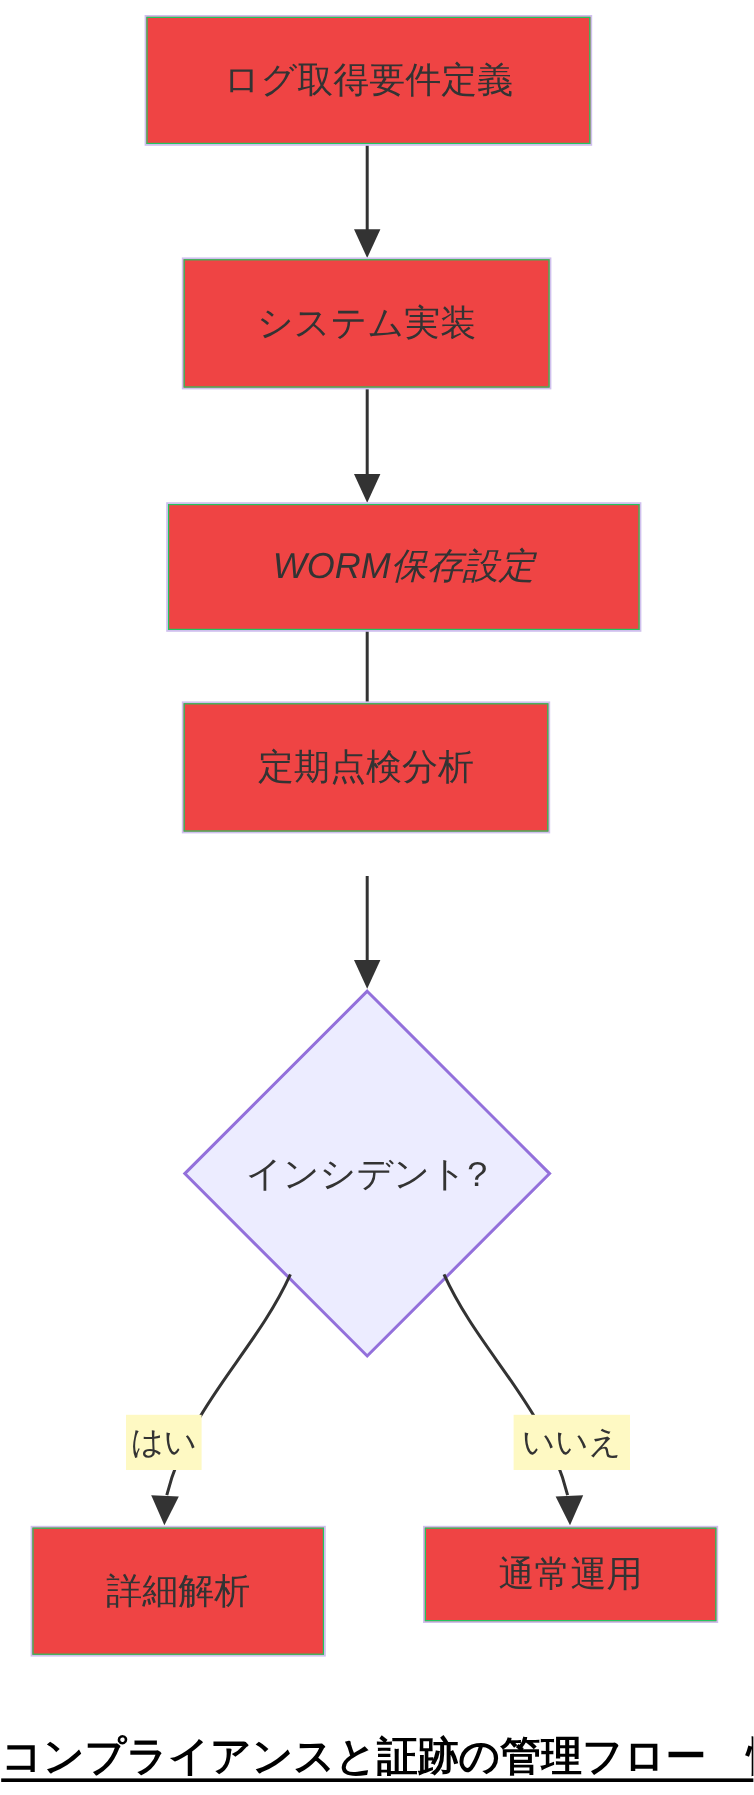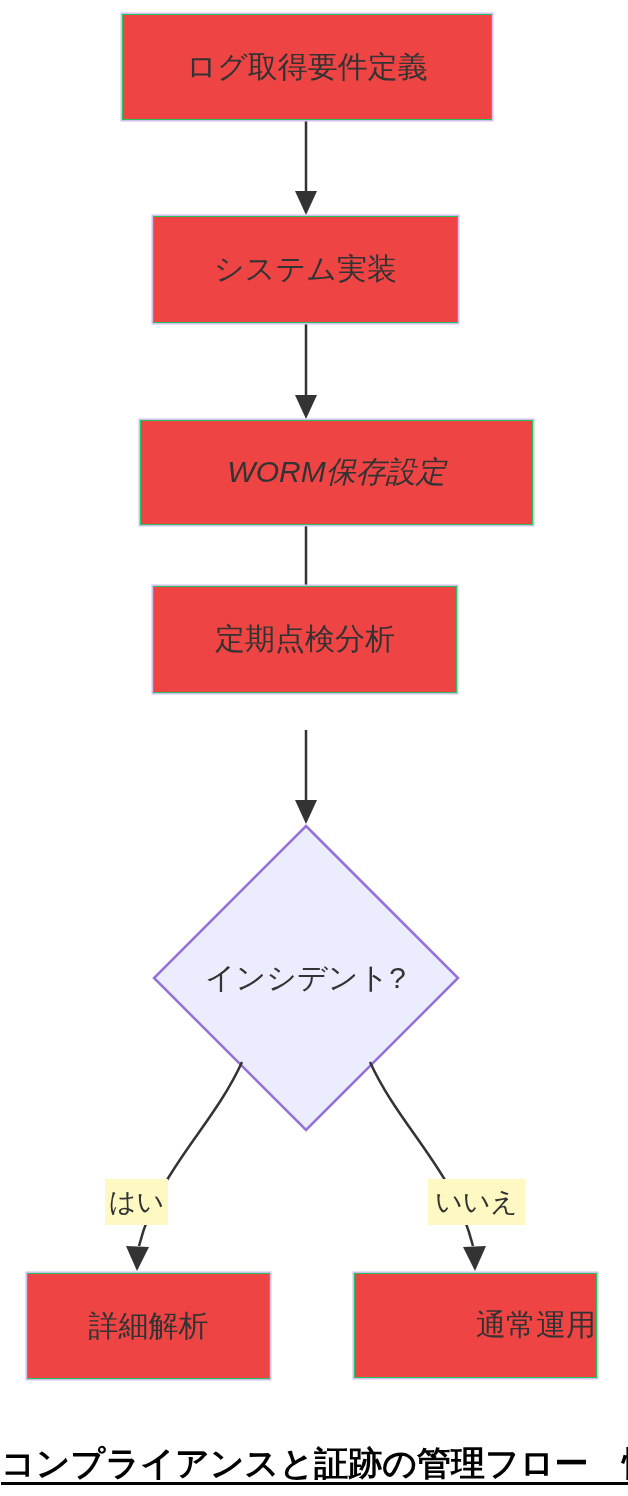--- a/index.html
+++ b/index.html
@@ -137,19 +137,19 @@
   </div>
 
   <div class="edge-label" style="left:428px; top:1179px; width:97px; height:46px;">
     <span>いいえ</span>
   </div>
 
   <div class="node" style="left:15px; top:1273px; width:243px; height:106px;margin-left:12px;">
     <span>詳細解析</span>
   </div>
 
-  <div class="node" style="left:354px; top:1273px; width:243px; height:105px;justify-content:flex-end;">
+  <div class="node" style="left:354px; top:1273px; width:243px; height:78px;">
     <span>通常運用</span>
   </div>
 
   <div class="caption">コンプライアンスと証跡の管理フロー　情報</div>
 
 </div>
 
 </body></html>

